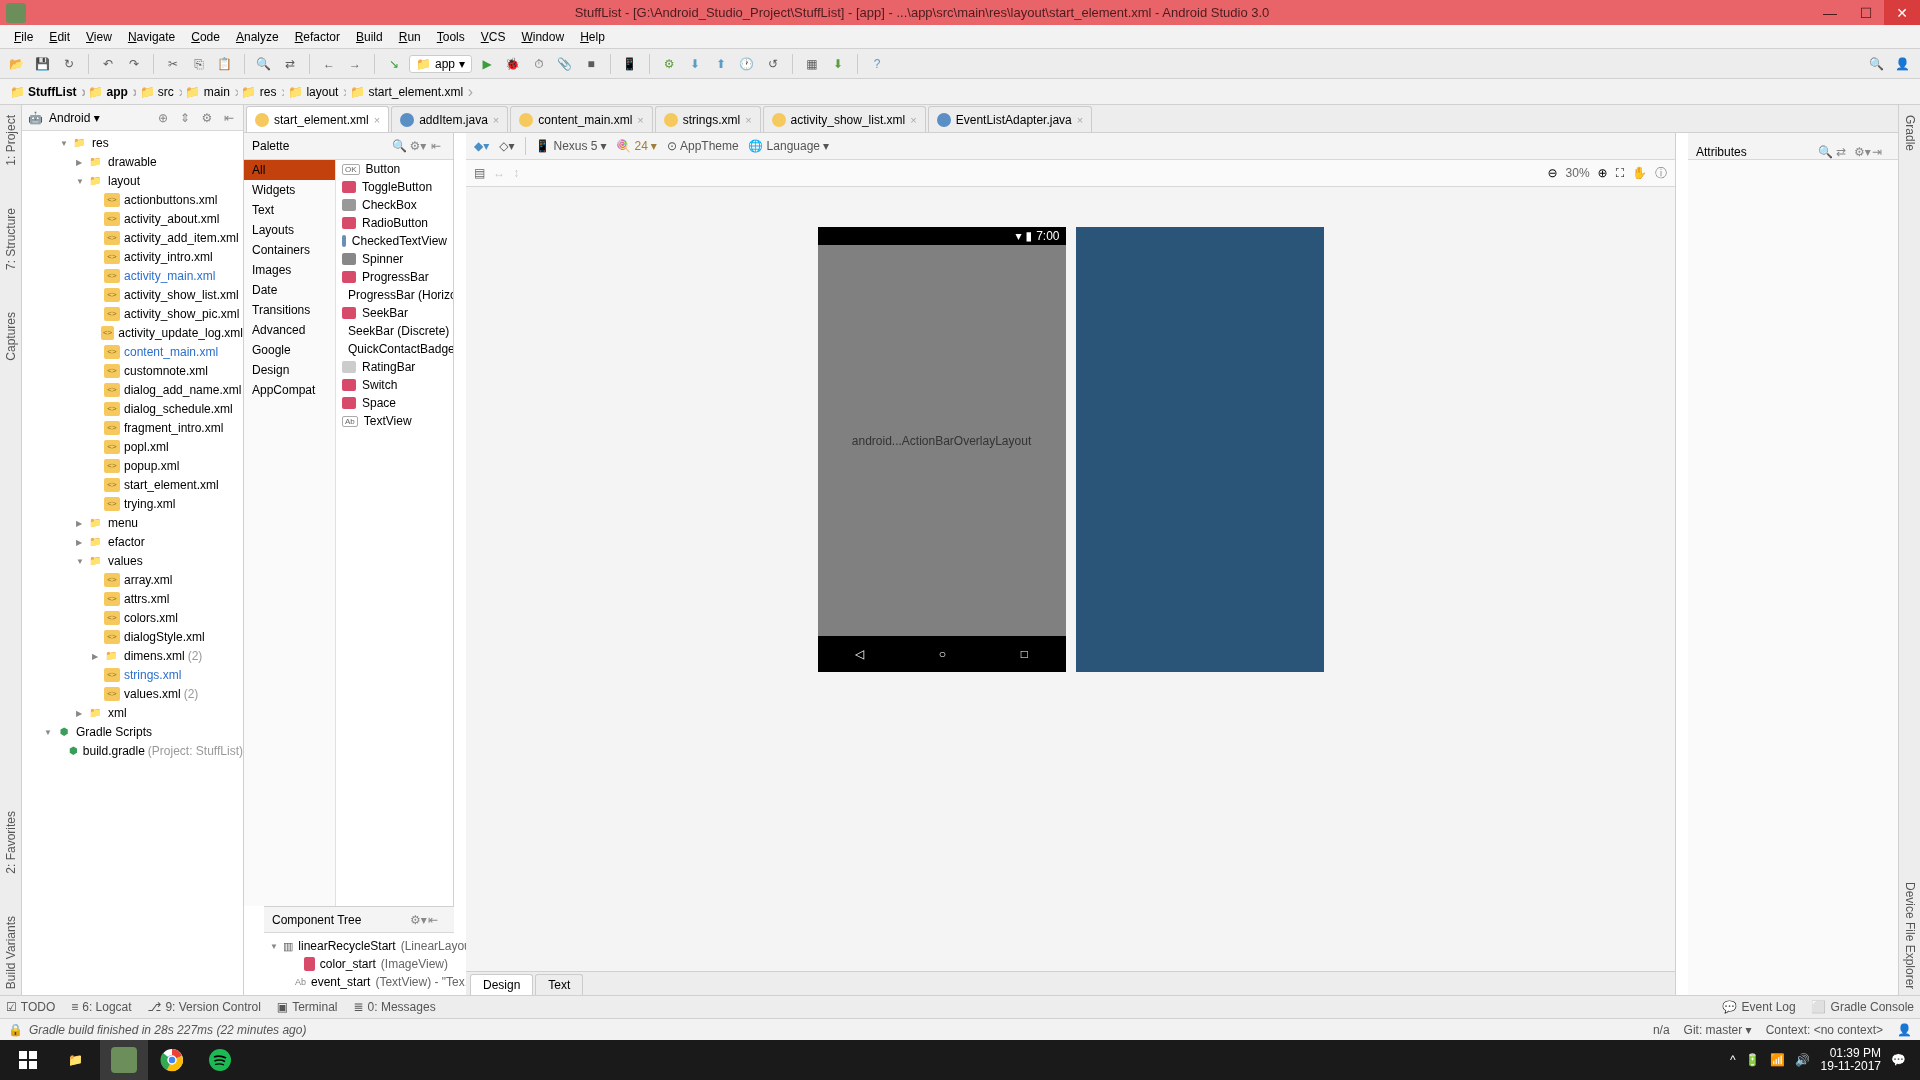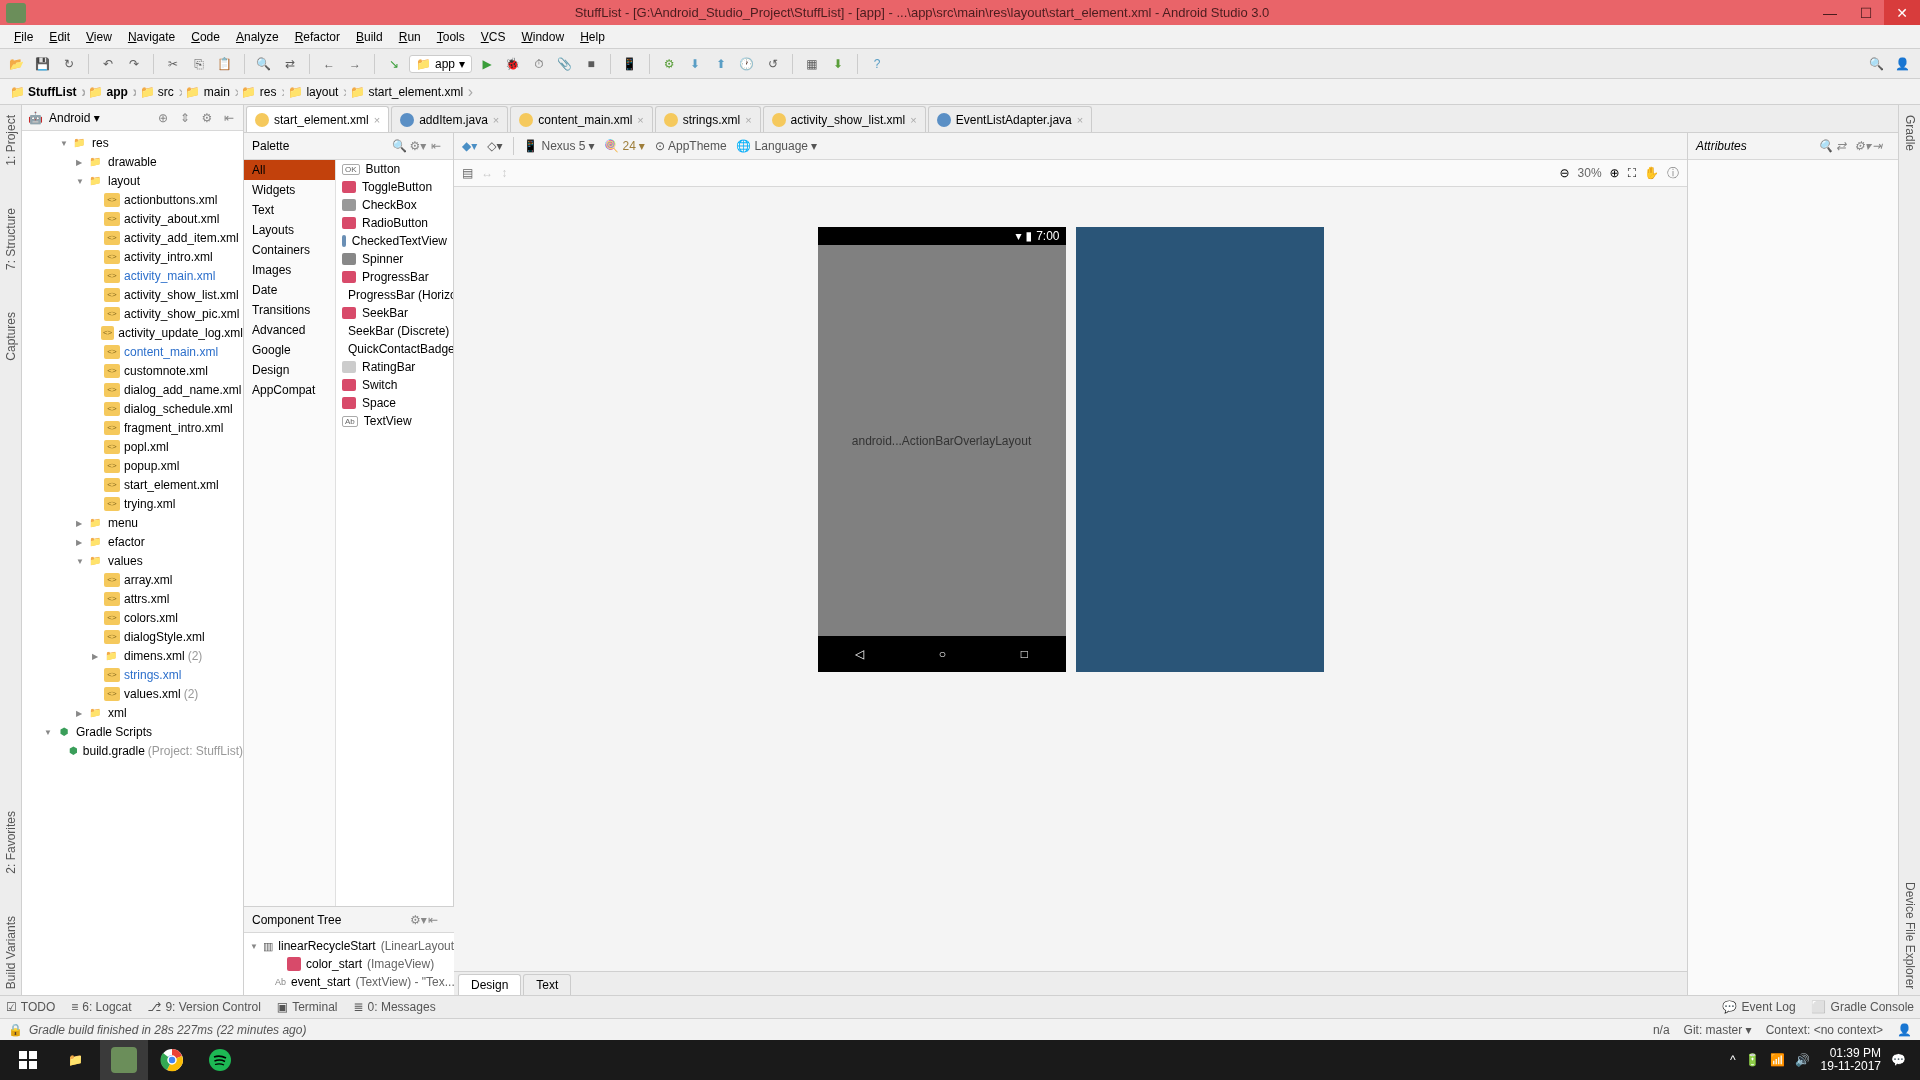--- a/index.html
+++ b/index.html
@@ -68,37 +68,37 @@
 
 .editor-area { flex: 1; display: flex; flex-direction: column; background: #fff; }
 .editor-tabs { height: 28px; background: #ededed; border-bottom: 1px solid #d0d0d0; display: flex; align-items: flex-end; padding-left: 2px; }
 .etab { height: 26px; padding: 0 8px; border: 1px solid #ccc; border-bottom: none; background: #ededed; display: flex; align-items: center; gap: 5px; margin-right: 2px; border-radius: 3px 3px 0 0; font-size: 12px; }
 .etab.active { background: #fff; }
 .etab .eicon { width: 14px; height: 14px; border-radius: 7px; display:inline-block; }
 .etab .eicon.xml { background: #f5c95d; }
 .etab .eicon.java { background: #5a8fc5; }
 .etab .close { color: #aaa; font-size: 11px; }
 
-.editor-body { flex: 1; display: flex; }
+.editor-body { flex: 1; display: flex; gap: 12px; }
 
 
 .palette { width: 210px; border-right: 1px solid #d0d0d0; display: flex; flex-direction: column; }
 .palette-header { height: 27px; border-bottom: 1px solid #d8d8d8; display: flex; align-items: center; padding: 0 8px; background: #f4f4f4; }
 .palette-header .ptitle { flex: 1; }
 .palette-header .pbtn { width: 18px; color: #888; text-align:center;}
 .palette-body { flex: 1; display: flex; overflow: hidden; }
 .palette-cats { width: 92px; background: #fafafa; border-right: 1px solid #e0e0e0; }
 .pcat { padding: 3px 8px; font-size: 12px; cursor: default; }
 .pcat.sel { background: #c2410c; }
 .palette-items { flex: 1; overflow: hidden; }
 .pitem { display: flex; align-items: center; padding: 1px 6px; height: 18px; font-size: 12px; gap: 6px; white-space:nowrap;}
 .pitem .picon { width: 14px; height: 12px; display: inline-block; }
 
 
-.comp-tree { border-top: 1px solid #d0d0d0; }
+.comp-tree { border-top: 1px solid #d0d0d0; margin-left: 20px; }
 .comp-header { height: 26px; border-bottom: 1px solid #d8d8d8; display: flex; align-items: center; padding: 0 8px; background: #f4f4f4; }
 .comp-header .ctitle { flex: 1; }
 .comp-header .cbtn { width: 18px; color: #888; }
 .comp-body { padding: 4px 0; }
 .crow { display: flex; align-items: center; padding: 2px 6px; gap: 5px; white-space:nowrap;}
 .crow .carrow { width: 12px; color: #888; font-size: 8px; }
 .crow .cname { font-weight: normal; }
 .crow .ctype { color: #666; }
 
 
@@ -110,21 +110,21 @@
 .design-secondary .zoom { color: #666; }
 .design-canvas { flex: 1; background: #f4f4f4; display: flex; align-items: flex-start; justify-content: center; padding-top: 40px; position: relative; gap: 10px;}
 .phone-frame { width: 248px; height: 445px; background: #000; display: flex; flex-direction: column; }
 .phone-statusbar { height: 18px; background: #000; display: flex; align-items: center; justify-content: flex-end; padding: 0 6px; color: #fff; font-size: 10px; gap: 4px; }
 .phone-content { flex: 1; background: #808080; display: flex; align-items: center; justify-content: center; color: #333; font-size: 11px; }
 .phone-nav { height: 36px; background: #000; display: flex; align-items: center; justify-content: space-around; color: #fff; }
 .blueprint { width: 248px; height: 445px; background: #2a5578; }
 
 
 .attributes { width: 210px; display: flex; flex-direction: column; background:#fafafa;}
-.attr-header { height: 27px; border-bottom: 1px solid #d8d8d8; display: flex; align-items: center; padding: 0 8px; background: #f4f4f4; font-style: italic; }
+.attr-header { height: 27px; border-bottom: 1px solid #d8d8d8; display: flex; align-items: flex-end; padding: 0 8px; background: #f4f4f4; }
 .attr-header .atitle { flex: 1; }
 .attr-header .abtn { width: 18px; color: #888; }
 
 
 .design-tabs { height: 24px; border-top: 1px solid #d0d0d0; display: flex; align-items: flex-end; background: #ededed; padding-left: 4px;}
 .dtab { padding: 3px 12px; border: 1px solid #ccc; border-bottom: none; background: #ededed; font-size: 12px; border-radius: 3px 3px 0 0; margin-right: 2px;}
 .dtab.active { background: #fff; }
 
 
 .bottom-tools { height: 23px; background: #ededed; border-top: 1px solid #d0d0d0; display: flex; align-items: center; padding: 0 6px; gap: 16px; font-size: 11px; color: #555; }

